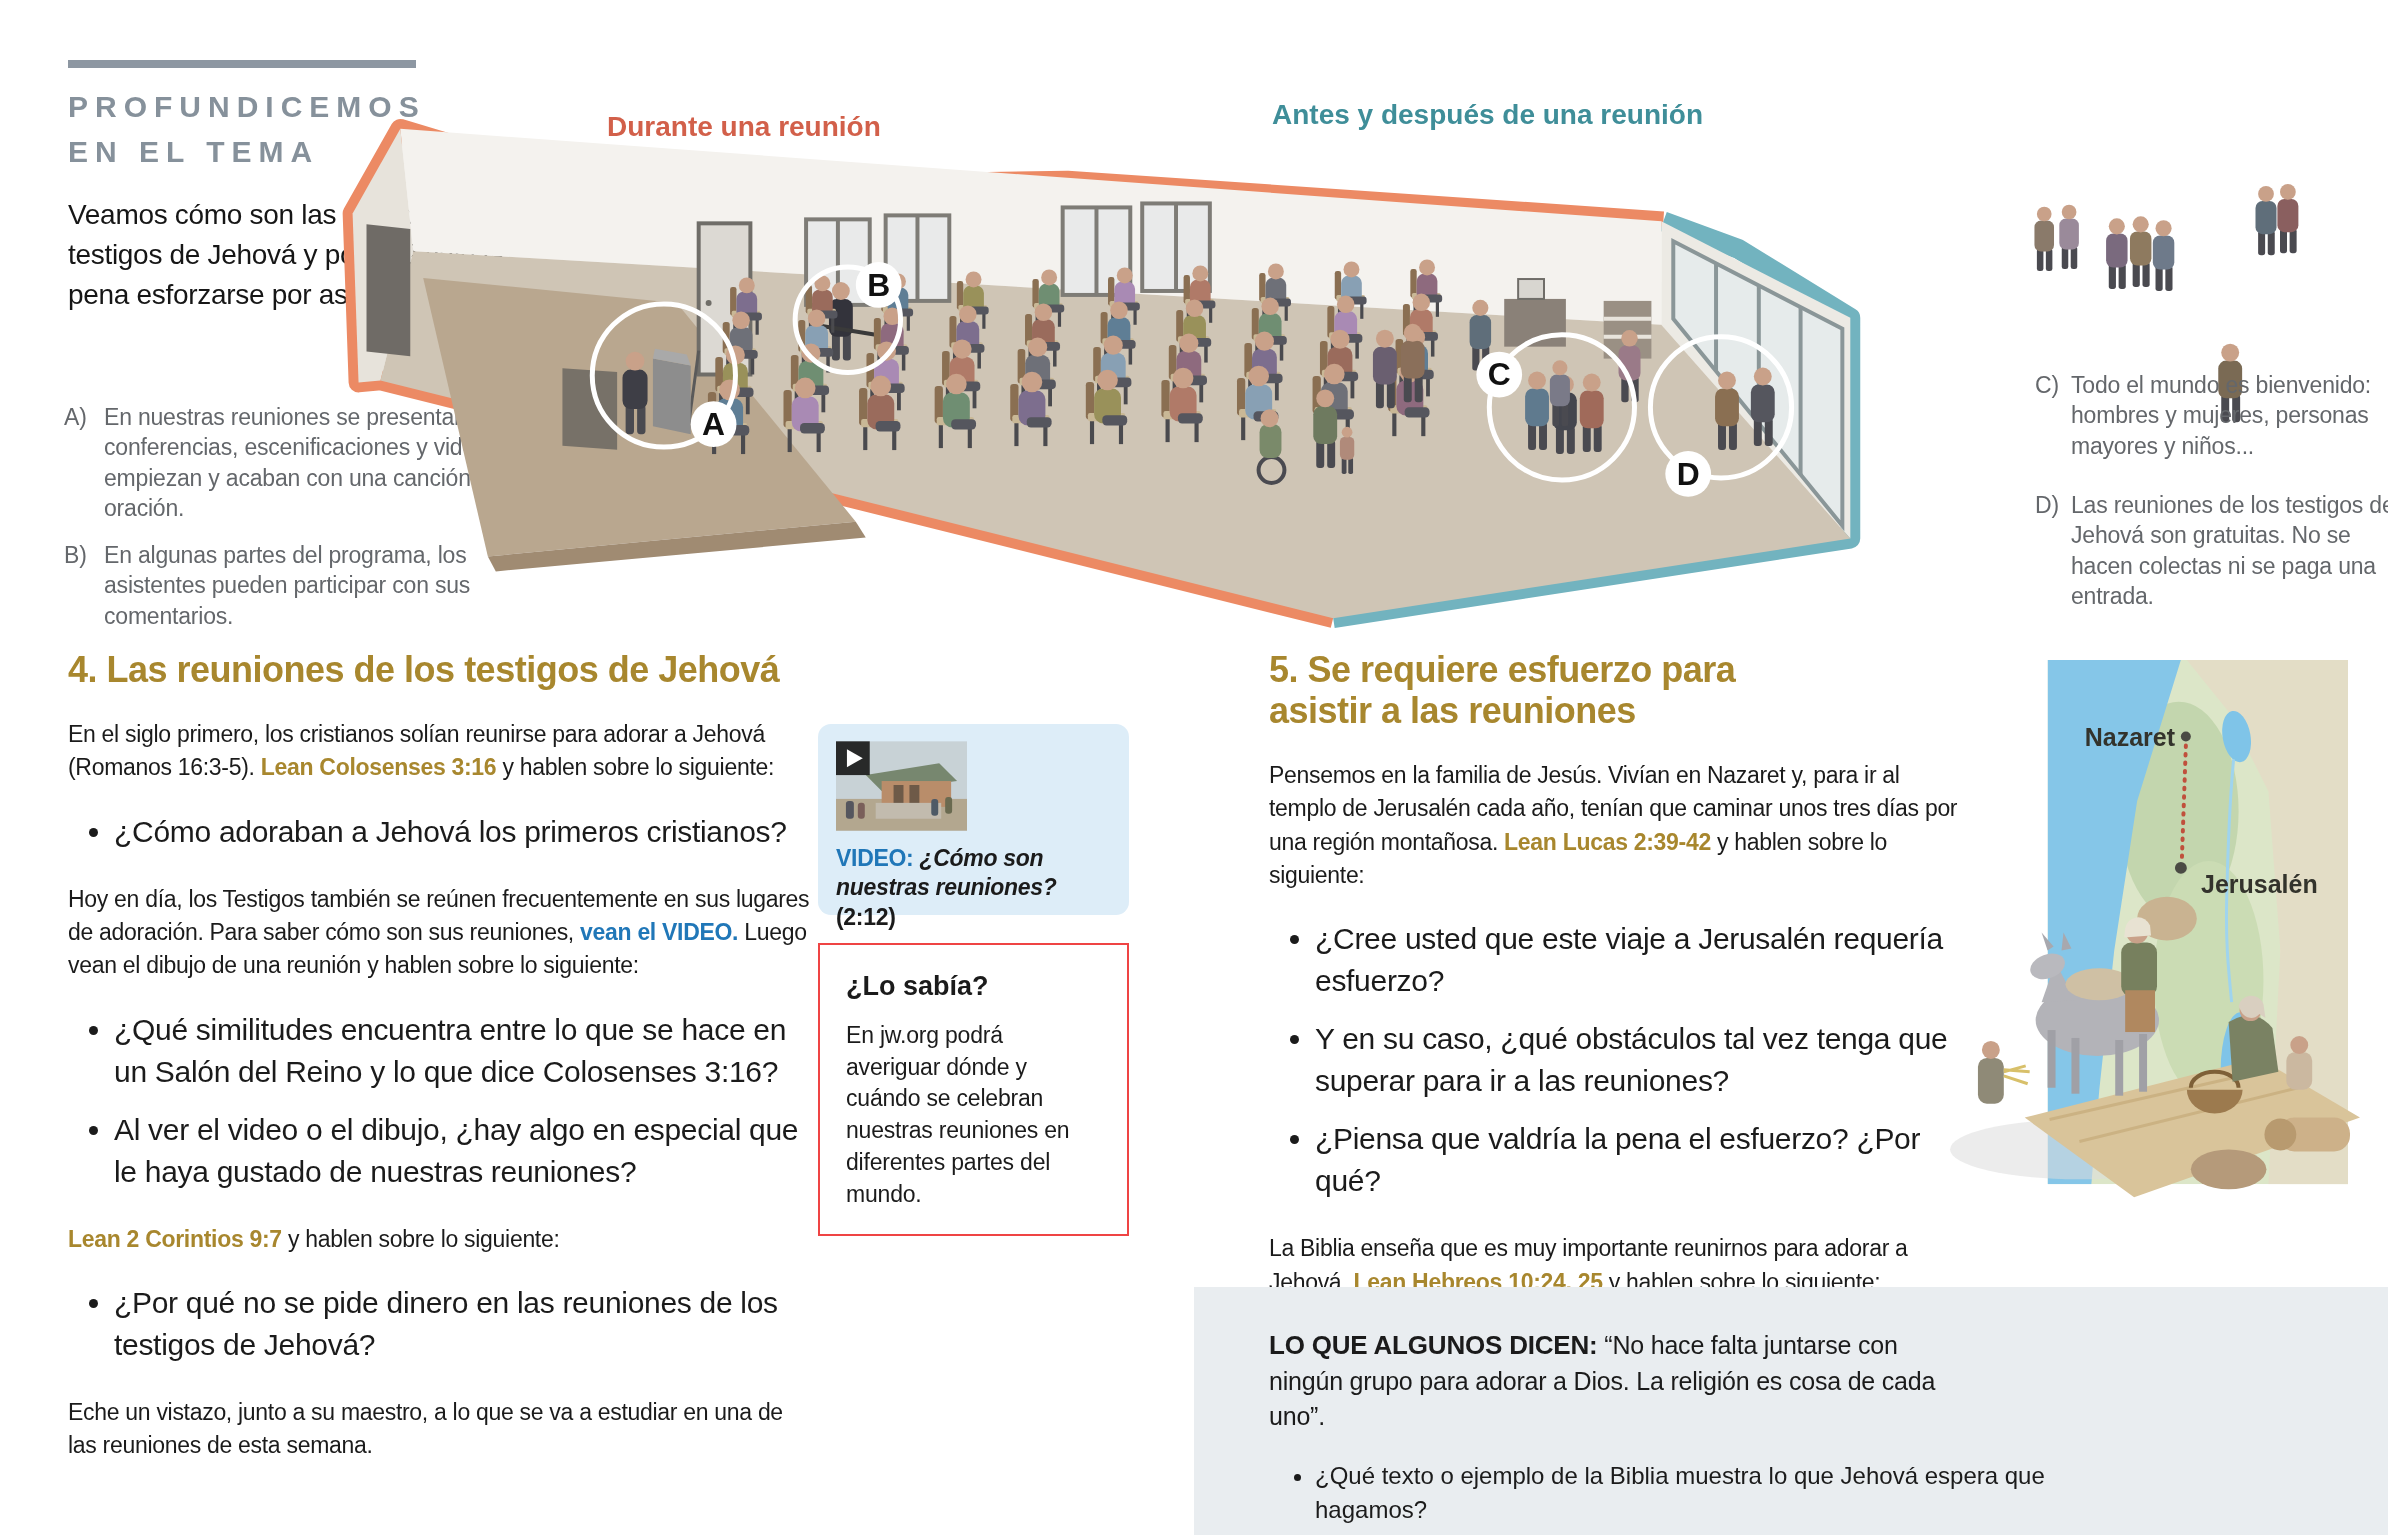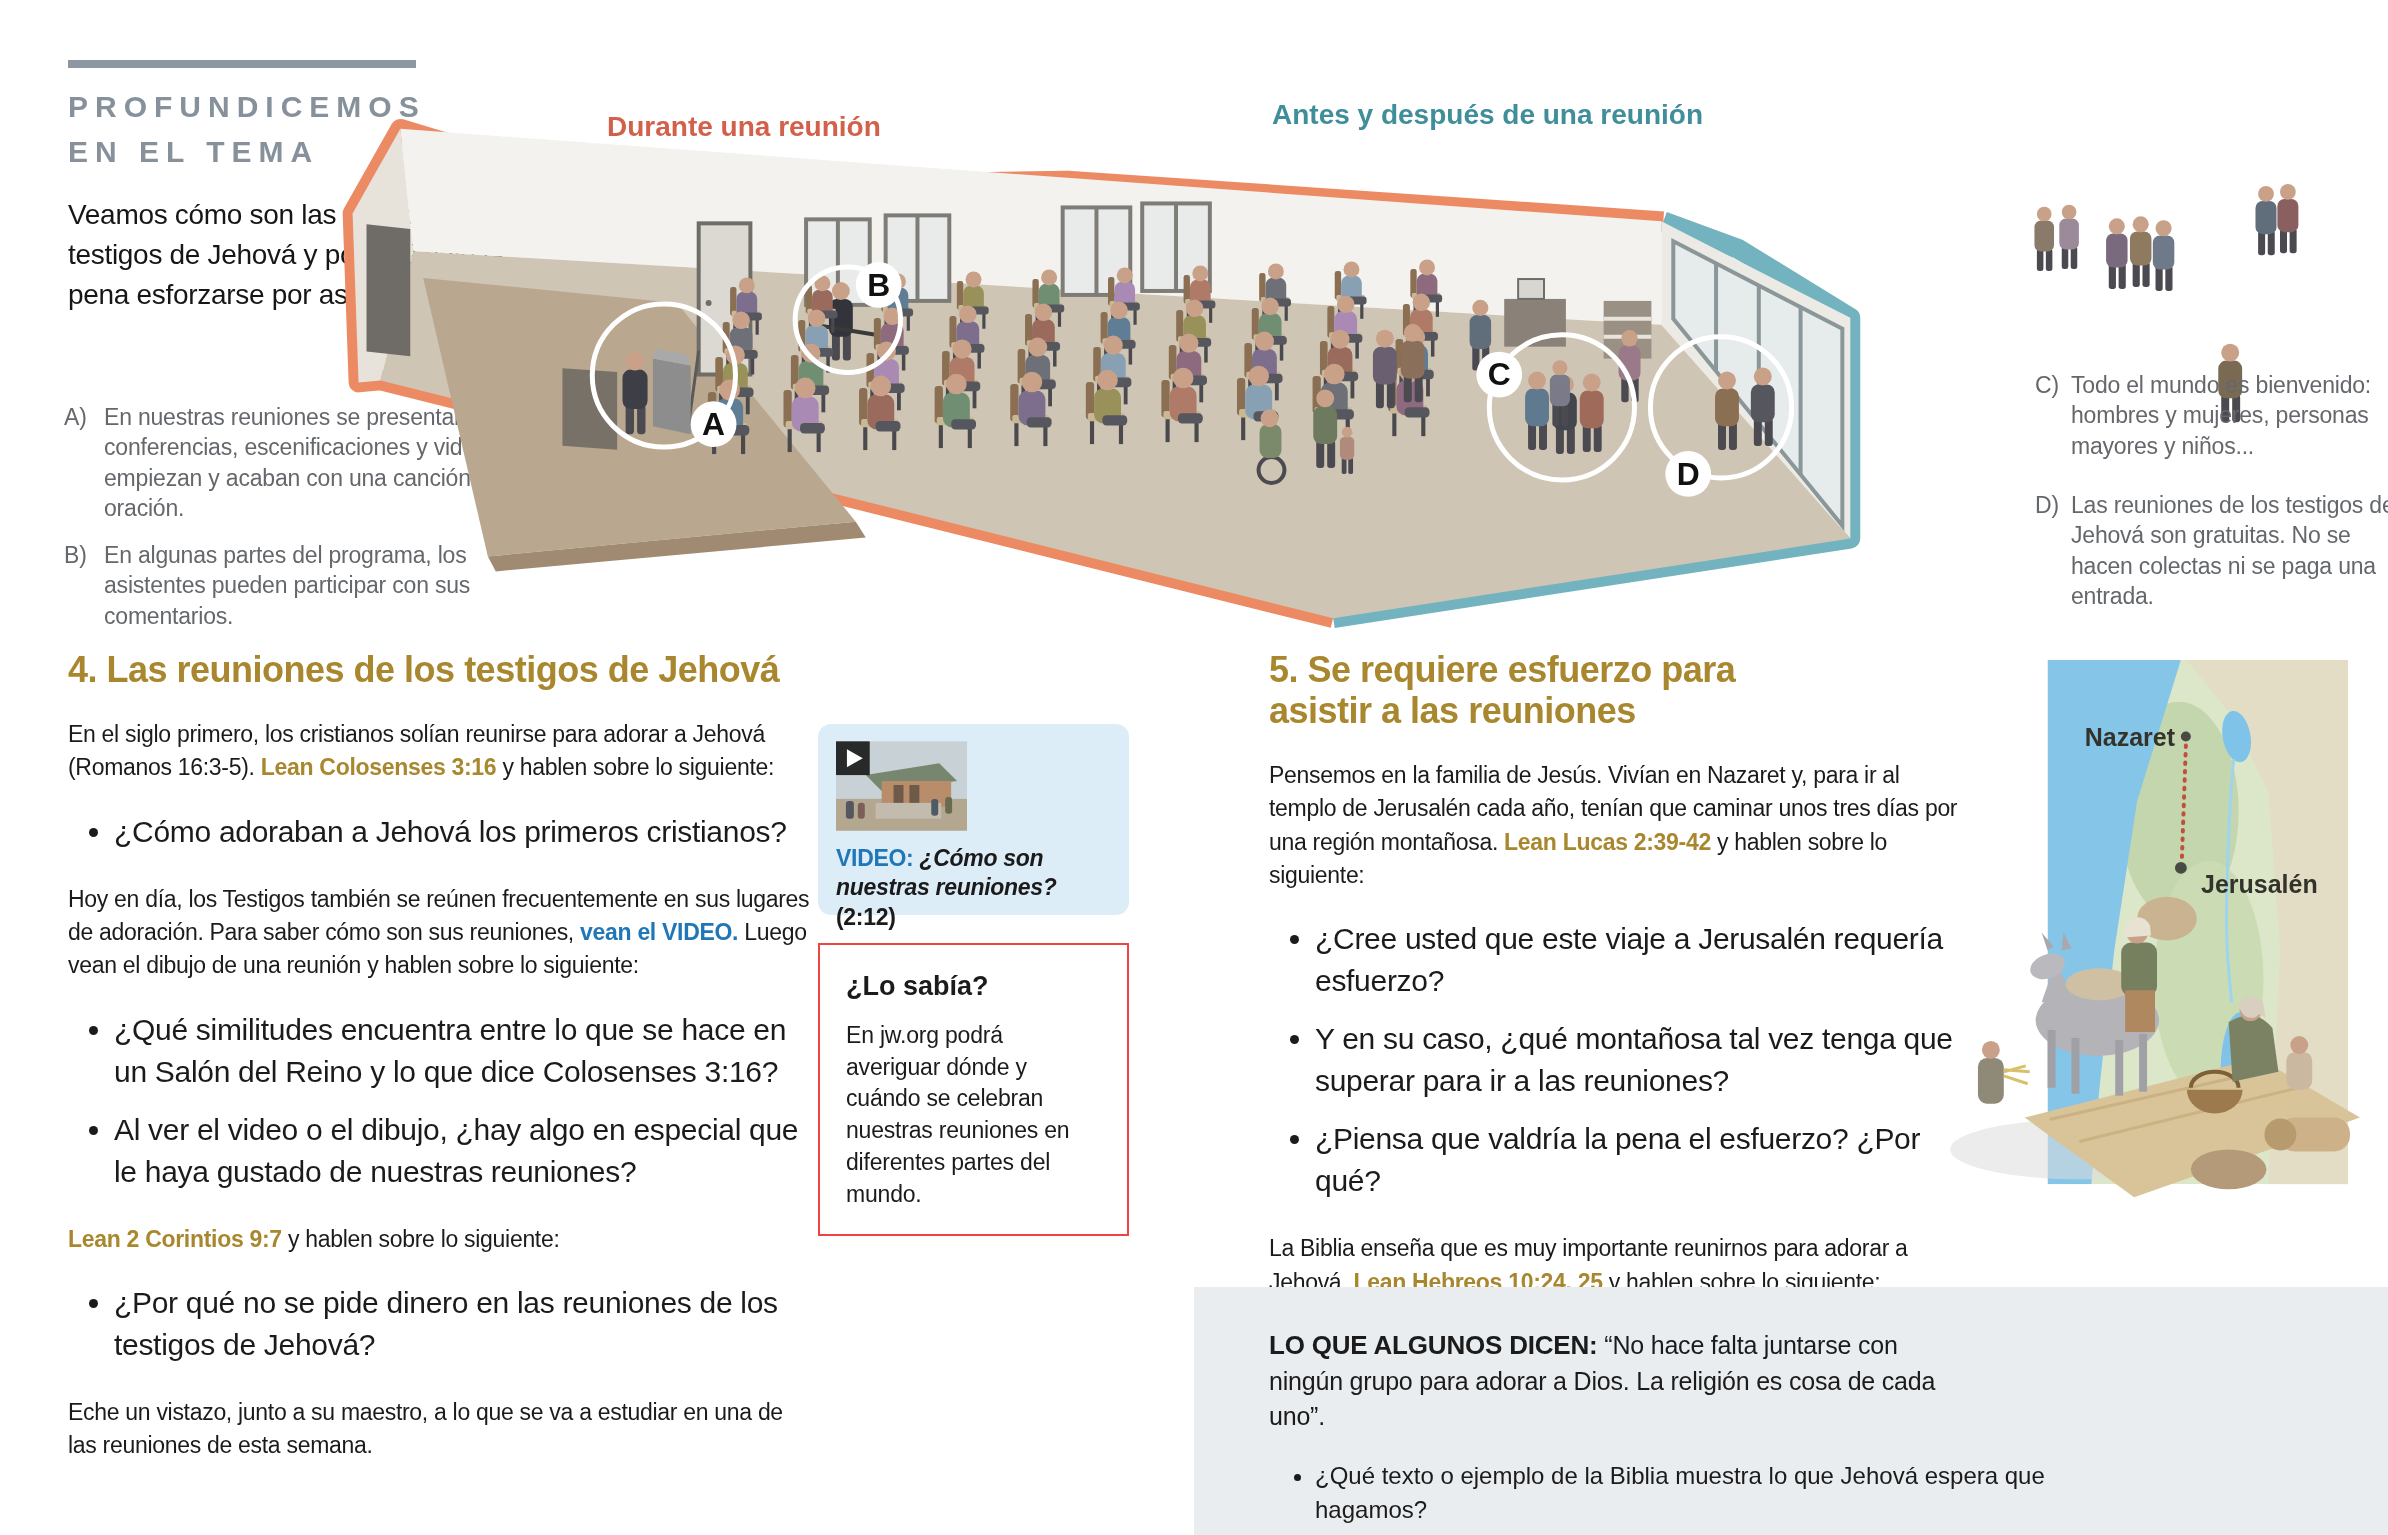--- a/index.html
+++ b/index.html
@@ -322,21 +322,21 @@
 <div class="abs factbox">
   <h3>¿Lo sabía?</h3>
   <p>En jw.org podrá averiguar dónde y cuándo se celebran nuestras reuniones en diferentes partes del mundo.</p>
 </div>
 
 <div class="abs section s5">
   <h2 class="gold">5. Se requiere esfuerzo para asistir a las reuniones</h2>
   <p><span>Pensemos en la familia de Jesús. Vivían en Nazaret y, para ir al templo de Jerusalén cada año, tenían que caminar unos tres días por una región montañosa. </span><span class="goldlink">Lean Lucas 2:39-42</span><span> y hablen sobre lo siguiente:</span></p>
   <ul>
     <li>¿Cree usted que este viaje a Jerusalén requería esfuerzo?</li>
-    <li>Y en su caso, ¿qué montañosa tal vez tenga que superar para ir a las reuniones?</li>
+    <li>Y en su caso, ¿qué obstáculos tal vez tenga que superar para ir a las reuniones?</li>
     <li>¿Piensa que valdría la pena el esfuerzo? ¿Por qué?</li>
   </ul>
   <p><span>La Biblia enseña que es muy importante reunirnos para adorar a Jehová. </span><span class="goldlink">Lean Hebreos 10:24, 25</span><span> y hablen sobre lo siguiente:</span></p>
   <ul>
     <li>¿Por qué debemos tener la costumbre de ir a las reuniones?</li>
   </ul>
 </div>
 
 <svg class="abs map-svg" viewBox="0 0 460 580">
   <defs>

